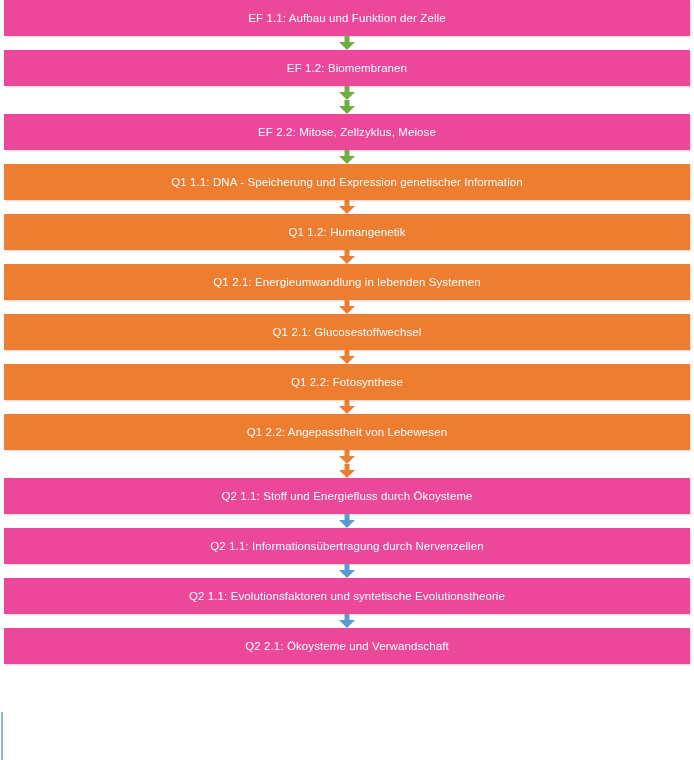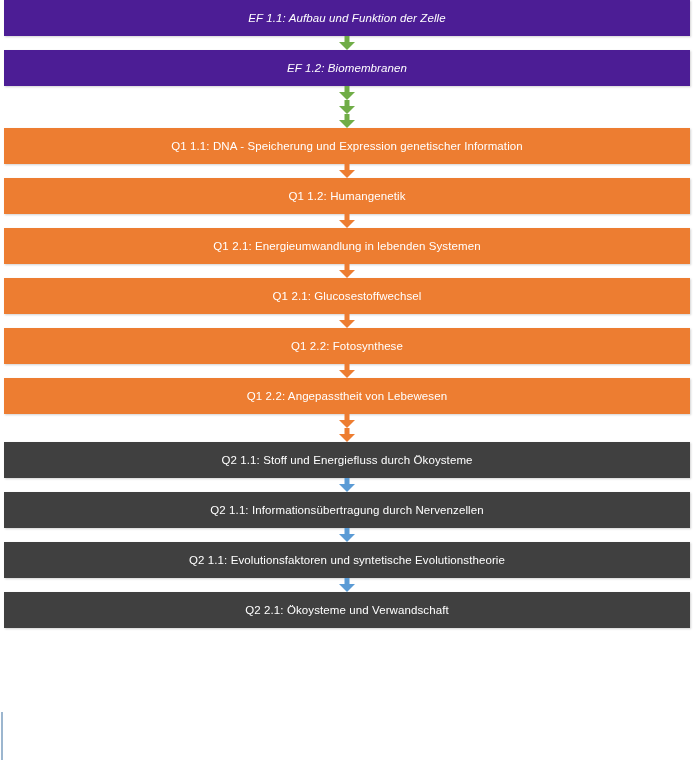--- a/index.html
+++ b/index.html
@@ -48,23 +48,23 @@
   .node .node-label {
     color: #ffffff;
     font-size: 11.5px;
     font-weight: 400;
     line-height: 13px;
     letter-spacing: 0.1px;
     text-align: center;
     white-space: nowrap;
     padding: 0 6px;
   }
-  .node.green  { background: #4c1d95; font-style: italic; }
+  .node.green  { background: #ec4899; }
   .node.orange { background: #ED7D31; justify-content: center; }
-  .node.blue   { background: #404040; }
+  .node.blue   { background: #ec4899; }
 
   .connector {
     position: relative;
     width: 686px;
     height: 14px;
     margin: 0 auto;
     display: flex;
     align-items: center;
     justify-content: center;
   }
@@ -94,20 +94,23 @@
       </div>
       <div class="connector">
         <svg width="20" height="14" viewBox="0 0 20 14">
           <polygon class="arrow-green" points="7.5,0 12.5,0 12.5,6 18,6 10,14 2,6 7.5,6"></polygon>
         </svg>
       </div>
       <div class="connector">
         <svg width="20" height="14" viewBox="0 0 20 14">
           <polygon class="arrow-green" points="7.5,0 12.5,0 12.5,6 18,6 10,14 2,6 7.5,6"></polygon>
         </svg>
+      </div>
+      <div class="node green">
+        <span class="node-label">EF 2.2: Mitose, Zellzyklus, Meiose</span>
       </div>
       <div class="connector">
         <svg width="20" height="14" viewBox="0 0 20 14">
           <polygon class="arrow-green" points="7.5,0 12.5,0 12.5,6 18,6 10,14 2,6 7.5,6"></polygon>
         </svg>
       </div>
       <div class="node orange">
         <span class="node-label">Q1 1.1: DNA - Speicherung und Expression genetischer Information</span>
       </div>
       <div class="connector">

